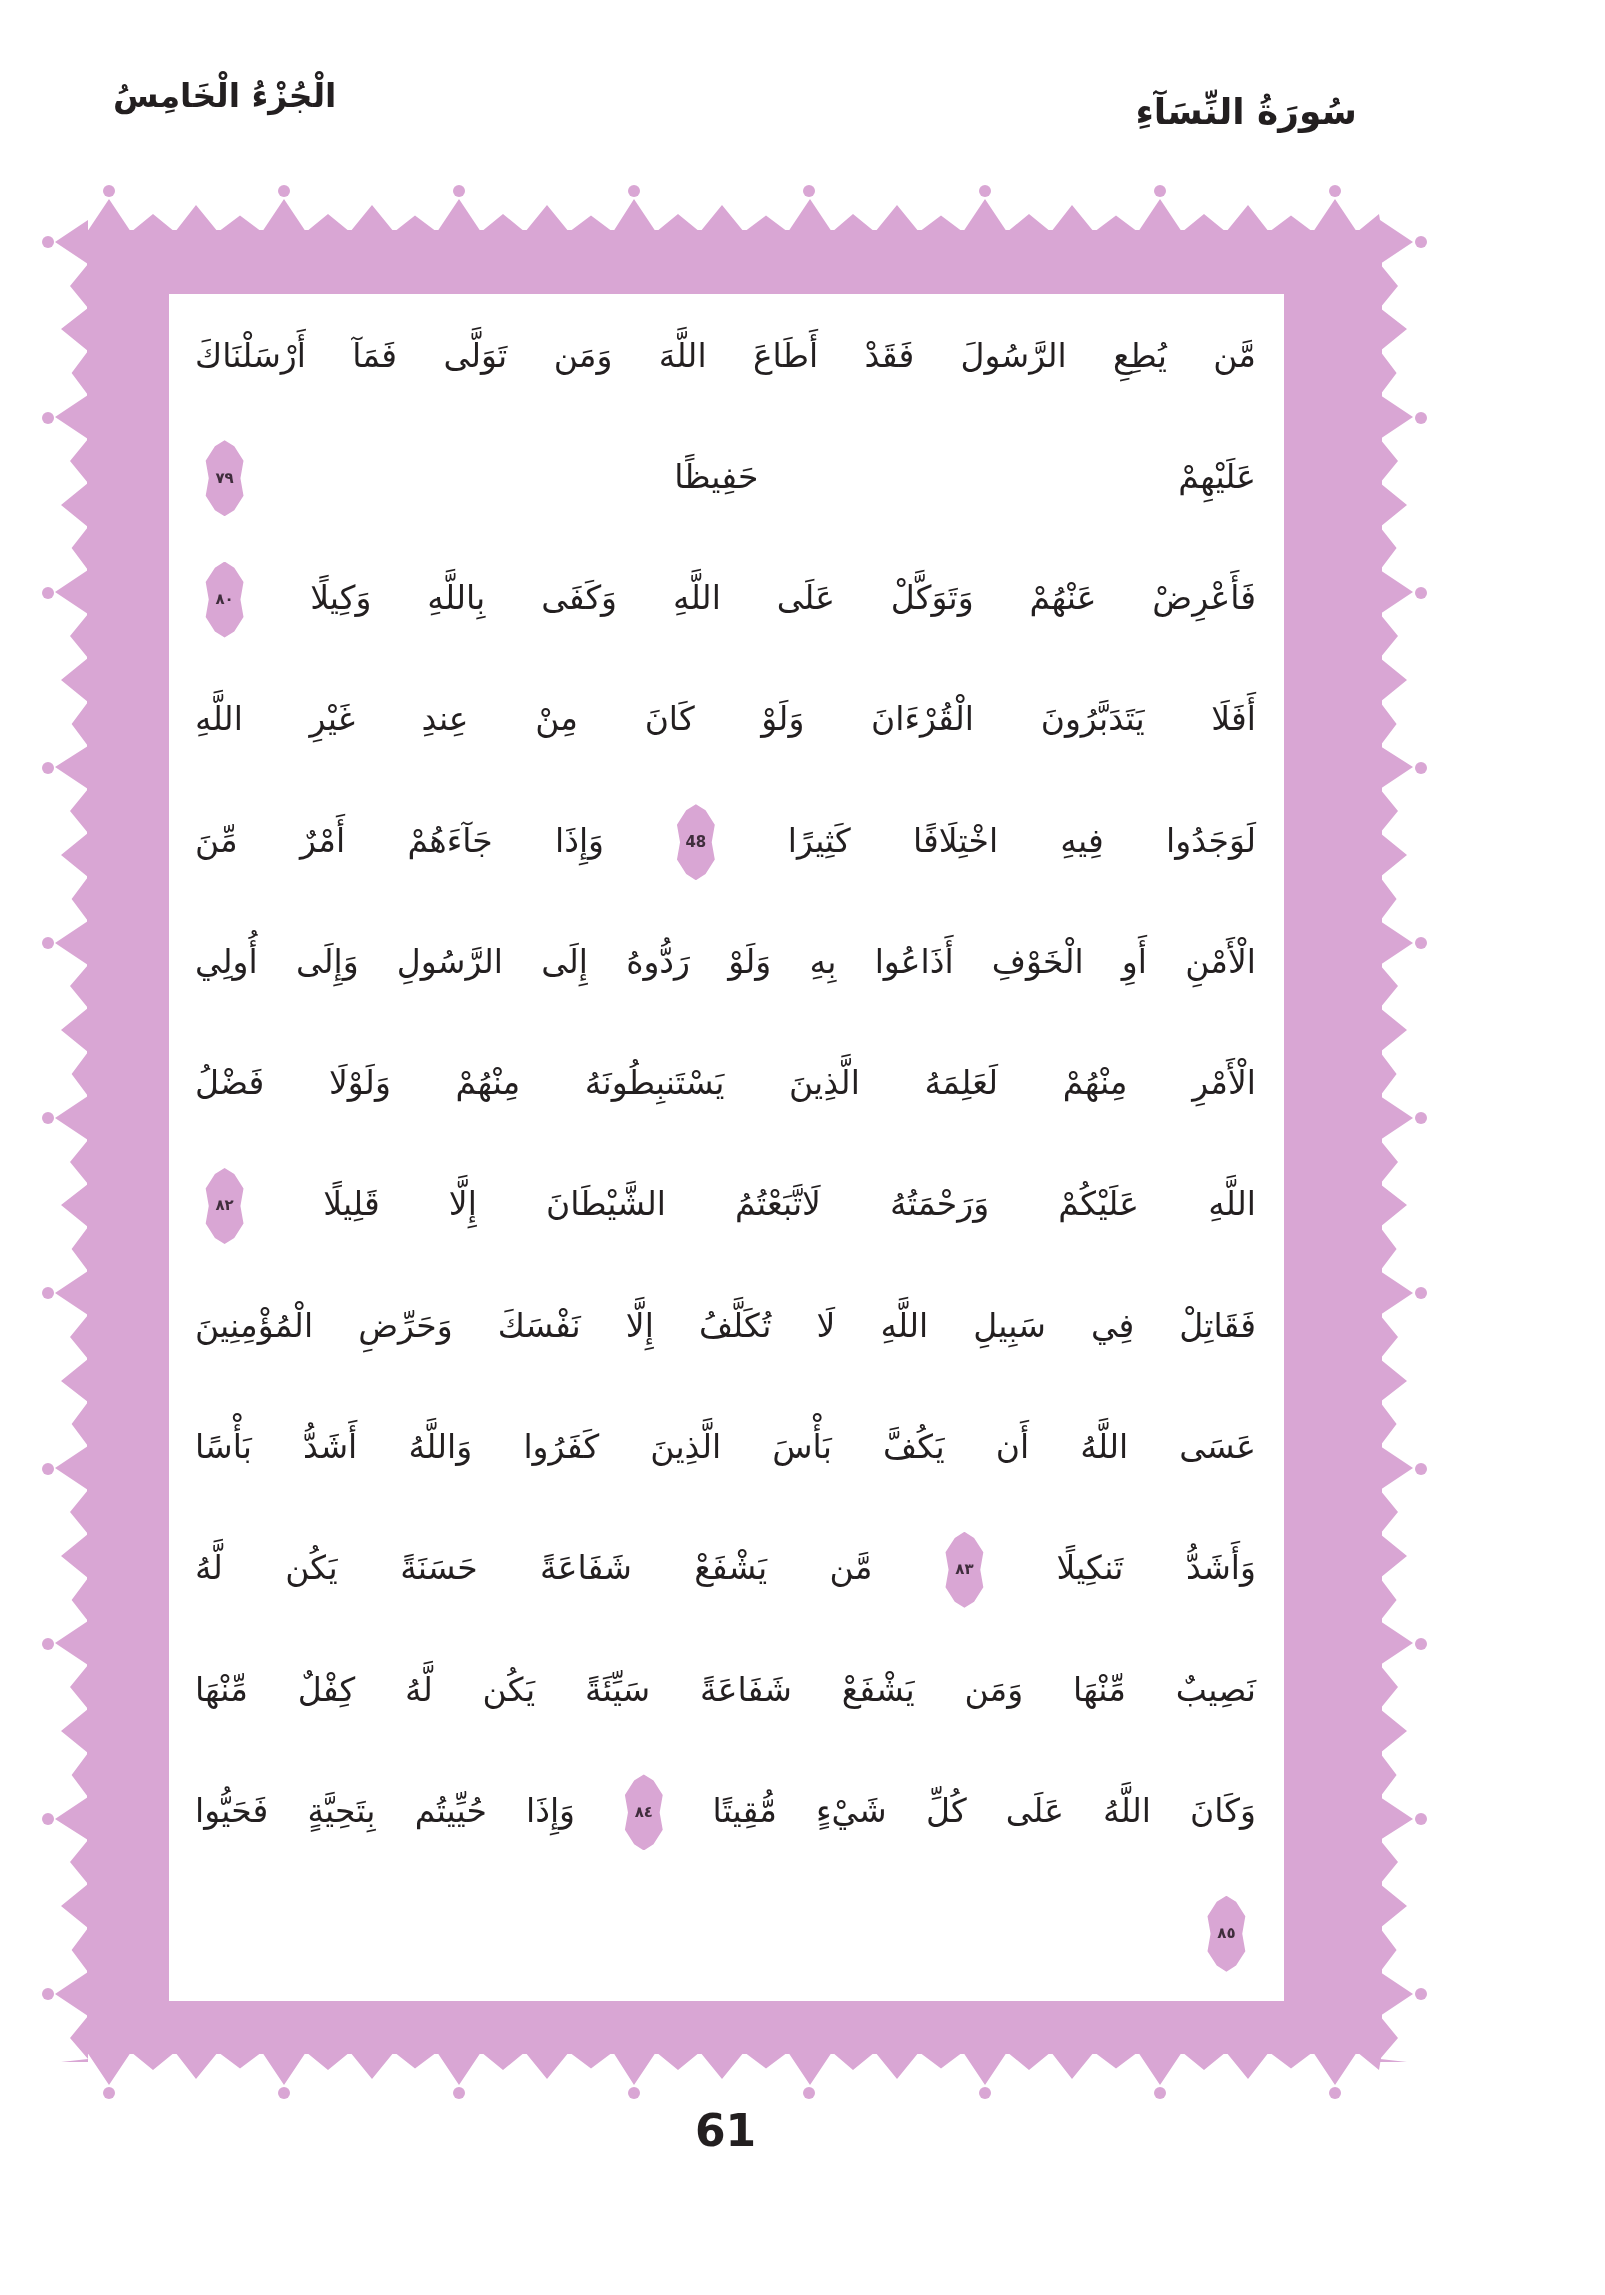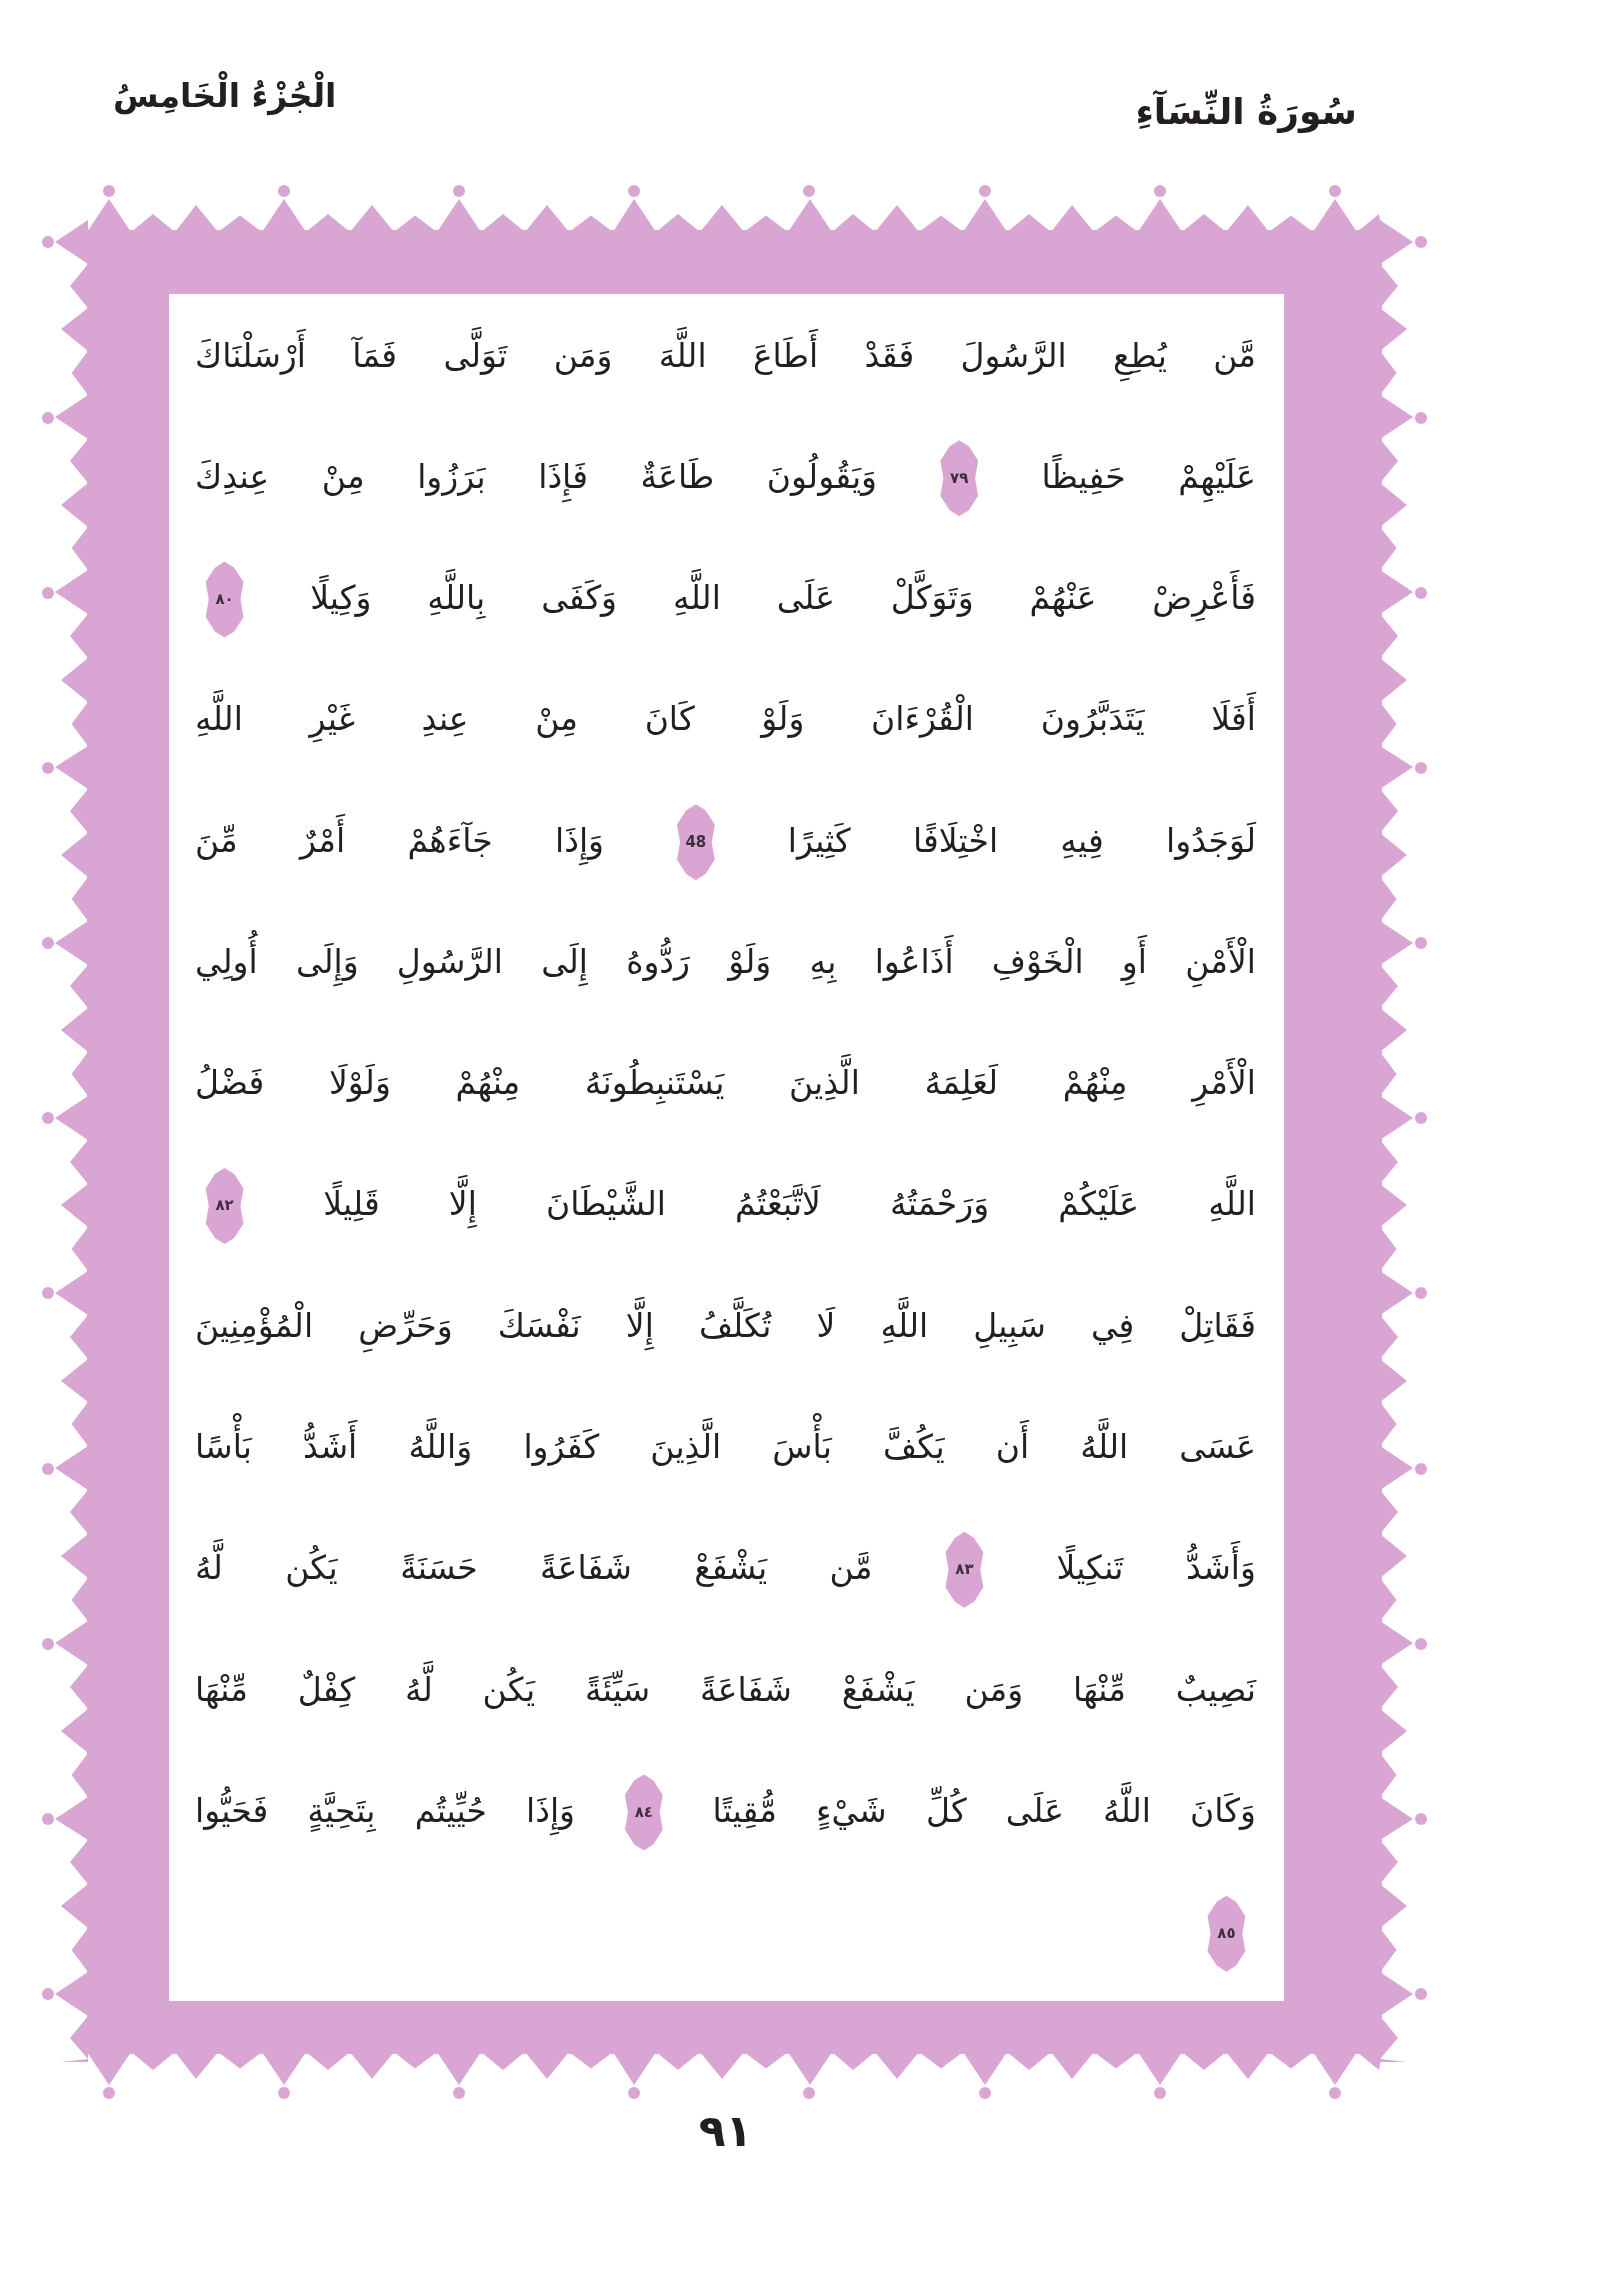--- a/index.html
+++ b/index.html
@@ -102,21 +102,21 @@
   <div class="band"></div>
   <div class="zz zz-top" id="zz-top" style="clip-path: polygon(0px 36px, 22px 3px, 44px 36px, 66px 18px, 88px 36px, 109px 9px, 131px 36px, 153px 19.6px, 175px 36px, 197px 3px, 219px 36px, 241px 18px, 263px 36px, 285px 9px, 307px 36px, 328px 19.6px, 350px 36px, 372px 3px, 394px 36px, 416px 18px, 438px 36px, 460px 9px, 482px 36px, 504px 19.6px, 526px 36px, 547px 3px, 569px 36px, 591px 18px, 613px 36px, 635px 9px, 657px 36px, 679px 19.6px, 701px 36px, 723px 3px, 745px 36px, 766px 18px, 788px 36px, 810px 9px, 832px 36px, 854px 19.6px, 876px 36px, 898px 3px, 920px 36px, 942px 18px, 964px 36px, 985px 9px, 1007px 36px, 1029px 19.6px, 1051px 36px, 1073px 3px, 1095px 36px, 1117px 18px, 1139px 36px, 1161px 9px, 1182px 36px, 1204px 19.6px, 1226px 36px, 1248px 3px, 1270px 36px, 1292px 18px, 1295px 36px);"></div>
   <div class="zz zz-bottom" id="zz-bottom" style="clip-path: polygon(0px 0px, 22px 33px, 44px 0px, 66px 18px, 88px 0px, 109px 27px, 131px 0px, 153px 16.6px, 175px 0px, 197px 33px, 219px 0px, 241px 18px, 263px 0px, 285px 27px, 307px 0px, 328px 16.6px, 350px 0px, 372px 33px, 394px 0px, 416px 18px, 438px 0px, 460px 27px, 482px 0px, 504px 16.6px, 526px 0px, 547px 33px, 569px 0px, 591px 18px, 613px 0px, 635px 27px, 657px 0px, 679px 16.6px, 701px 0px, 723px 33px, 745px 0px, 766px 18px, 788px 0px, 810px 27px, 832px 0px, 854px 16.6px, 876px 0px, 898px 33px, 920px 0px, 942px 18px, 964px 0px, 985px 27px, 1007px 0px, 1029px 16.6px, 1051px 0px, 1073px 33px, 1095px 0px, 1117px 18px, 1139px 0px, 1161px 27px, 1182px 0px, 1204px 16.6px, 1226px 0px, 1248px 33px, 1270px 0px, 1292px 18px, 1295px 0px);"></div>
   <div class="zz zz-left" id="zz-left" style="clip-path: polygon(36px 0px, 3px 22px, 36px 44px, 18px 66px, 36px 88px, 9px 109px, 36px 131px, 19.6px 153px, 36px 175px, 3px 197px, 36px 219px, 18px 241px, 36px 263px, 9px 285px, 36px 307px, 19.6px 328px, 36px 350px, 3px 372px, 36px 394px, 18px 416px, 36px 438px, 9px 460px, 36px 482px, 19.6px 504px, 36px 526px, 3px 547px, 36px 569px, 18px 591px, 36px 613px, 9px 635px, 36px 657px, 19.6px 679px, 36px 701px, 3px 723px, 36px 745px, 18px 766px, 36px 788px, 9px 810px, 36px 832px, 19.6px 854px, 36px 876px, 3px 898px, 36px 920px, 18px 942px, 36px 964px, 9px 985px, 36px 1007px, 19.6px 1029px, 36px 1051px, 3px 1073px, 36px 1095px, 18px 1117px, 36px 1139px, 9px 1161px, 36px 1182px, 19.6px 1204px, 36px 1226px, 3px 1248px, 36px 1270px, 18px 1292px, 36px 1314px, 9px 1336px, 36px 1358px, 19.6px 1380px, 36px 1401px, 3px 1423px, 36px 1445px, 18px 1467px, 36px 1489px, 9px 1511px, 36px 1533px, 19.6px 1555px, 36px 1577px, 3px 1599px, 36px 1620px, 18px 1642px, 36px 1664px, 9px 1686px, 36px 1708px, 19.6px 1730px, 36px 1752px, 3px 1774px, 36px 1796px, 18px 1818px, 36px 1839px, 9px 1842px, 36px 1842px);"></div>
   <div class="zz zz-right" id="zz-right" style="clip-path: polygon(0px 0px, 33px 22px, 0px 44px, 18px 66px, 0px 88px, 27px 109px, 0px 131px, 16.6px 153px, 0px 175px, 33px 197px, 0px 219px, 18px 241px, 0px 263px, 27px 285px, 0px 307px, 16.6px 328px, 0px 350px, 33px 372px, 0px 394px, 18px 416px, 0px 438px, 27px 460px, 0px 482px, 16.6px 504px, 0px 526px, 33px 547px, 0px 569px, 18px 591px, 0px 613px, 27px 635px, 0px 657px, 16.6px 679px, 0px 701px, 33px 723px, 0px 745px, 18px 766px, 0px 788px, 27px 810px, 0px 832px, 16.6px 854px, 0px 876px, 33px 898px, 0px 920px, 18px 942px, 0px 964px, 27px 985px, 0px 1007px, 16.6px 1029px, 0px 1051px, 33px 1073px, 0px 1095px, 18px 1117px, 0px 1139px, 27px 1161px, 0px 1182px, 16.6px 1204px, 0px 1226px, 33px 1248px, 0px 1270px, 18px 1292px, 0px 1314px, 27px 1336px, 0px 1358px, 16.6px 1380px, 0px 1401px, 33px 1423px, 0px 1445px, 18px 1467px, 0px 1489px, 27px 1511px, 0px 1533px, 16.6px 1555px, 0px 1577px, 33px 1599px, 0px 1620px, 18px 1642px, 0px 1664px, 27px 1686px, 0px 1708px, 16.6px 1730px, 0px 1752px, 33px 1774px, 0px 1796px, 18px 1818px, 0px 1839px, 27px 1842px, 0px 1842px);"></div>
 
   <div class="text-area" id="quran-lines">
       <div class="quran-line"><span class="ayah-text">مَّن يُطِعِ الرَّسُولَ فَقَدْ أَطَاعَ اللَّهَ وَمَن تَوَلَّى فَمَآ أَرْسَلْنَاكَ</span></div>
       <div class="quran-line"><span class="ayah-text">عَلَيْهِمْ حَفِيظًا</span> <span class="verse-marker">
           <span class="verse-num">٧٩</span>
-        </span> <span class="ayah-text">وَيَقُولُونَ طَاعَةٌ فَإِذَا بَرَزُوا مِنْ عِندِكَ</span></div>
+        </span> </div>
       <div class="quran-line"><span class="ayah-text">فَأَعْرِضْ عَنْهُمْ وَتَوَكَّلْ عَلَى اللَّهِ وَكَفَى بِاللَّهِ وَكِيلًا</span> <span class="verse-marker">
           <span class="verse-num">٨٠</span>
         </span></div>
       <div class="quran-line"><span class="ayah-text">أَفَلَا يَتَدَبَّرُونَ الْقُرْءَانَ وَلَوْ كَانَ مِنْ عِندِ غَيْرِ اللَّهِ</span></div>
       <div class="quran-line"><span class="ayah-text">لَوَجَدُوا فِيهِ اخْتِلَافًا كَثِيرًا</span> <span class="verse-marker">
           <span class="verse-num">48</span>
         </span> <span class="ayah-text">وَإِذَا جَآءَهُمْ أَمْرٌ مِّنَ</span></div>
       <div class="quran-line"><span class="ayah-text">الْأَمْنِ أَوِ الْخَوْفِ أَذَاعُوا بِهِ وَلَوْ رَدُّوهُ إِلَى الرَّسُولِ وَإِلَى أُولِي</span></div>
       <div class="quran-line"><span class="ayah-text">الْأَمْرِ مِنْهُمْ لَعَلِمَهُ الَّذِينَ يَسْتَنبِطُونَهُ مِنْهُمْ وَلَوْلَا فَضْلُ</span></div>
       <div class="quran-line"><span class="ayah-text">اللَّهِ عَلَيْكُمْ وَرَحْمَتُهُ لَاتَّبَعْتُمُ الشَّيْطَانَ إِلَّا قَلِيلًا</span> <span class="verse-marker">
@@ -129,21 +129,21 @@
         </span> <span class="ayah-text">مَّن يَشْفَعْ شَفَاعَةً حَسَنَةً يَكُن لَّهُ</span></div>
       <div class="quran-line"><span class="ayah-text">نَصِيبٌ مِّنْهَا وَمَن يَشْفَعْ شَفَاعَةً سَيِّئَةً يَكُن لَّهُ كِفْلٌ مِّنْهَا</span></div>
       <div class="quran-line"><span class="ayah-text">وَكَانَ اللَّهُ عَلَى كُلِّ شَيْءٍ مُّقِيتًا</span> <span class="verse-marker">
           <span class="verse-num">٨٤</span>
         </span> <span class="ayah-text">وَإِذَا حُيِّيتُم بِتَحِيَّةٍ فَحَيُّوا</span></div>
       <div class="quran-line"> <span class="verse-marker">
           <span class="verse-num">٨٥</span>
         </span></div>
     </div>
 
-  <div class="page-number">٩١</div>
+  <div class="page-number">61</div>
 
 <div class="dot" style="left: 103px; top: 185px;"></div>
     <div class="dot" style="left: 278px; top: 185px;"></div>
     <div class="dot" style="left: 453px; top: 185px;"></div>
     <div class="dot" style="left: 628px; top: 185px;"></div>
     <div class="dot" style="left: 803px; top: 185px;"></div>
     <div class="dot" style="left: 979px; top: 185px;"></div>
     <div class="dot" style="left: 1154px; top: 185px;"></div>
     <div class="dot" style="left: 1329px; top: 185px;"></div>
     <div class="dot" style="left: 103px; top: 2087px;"></div>

